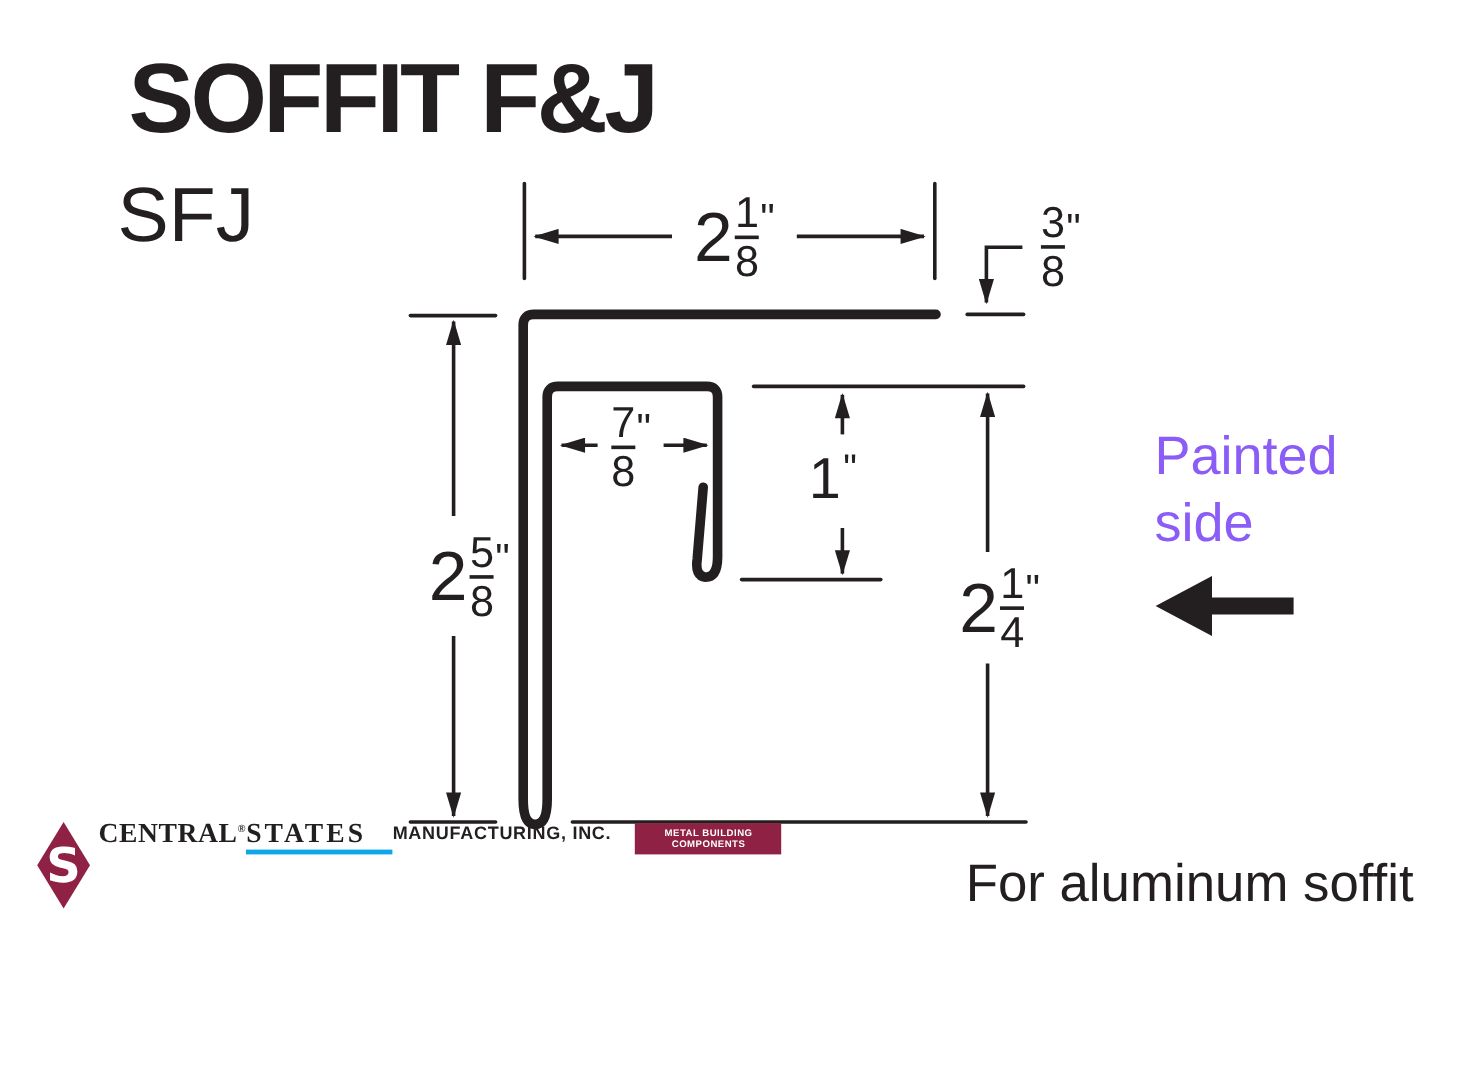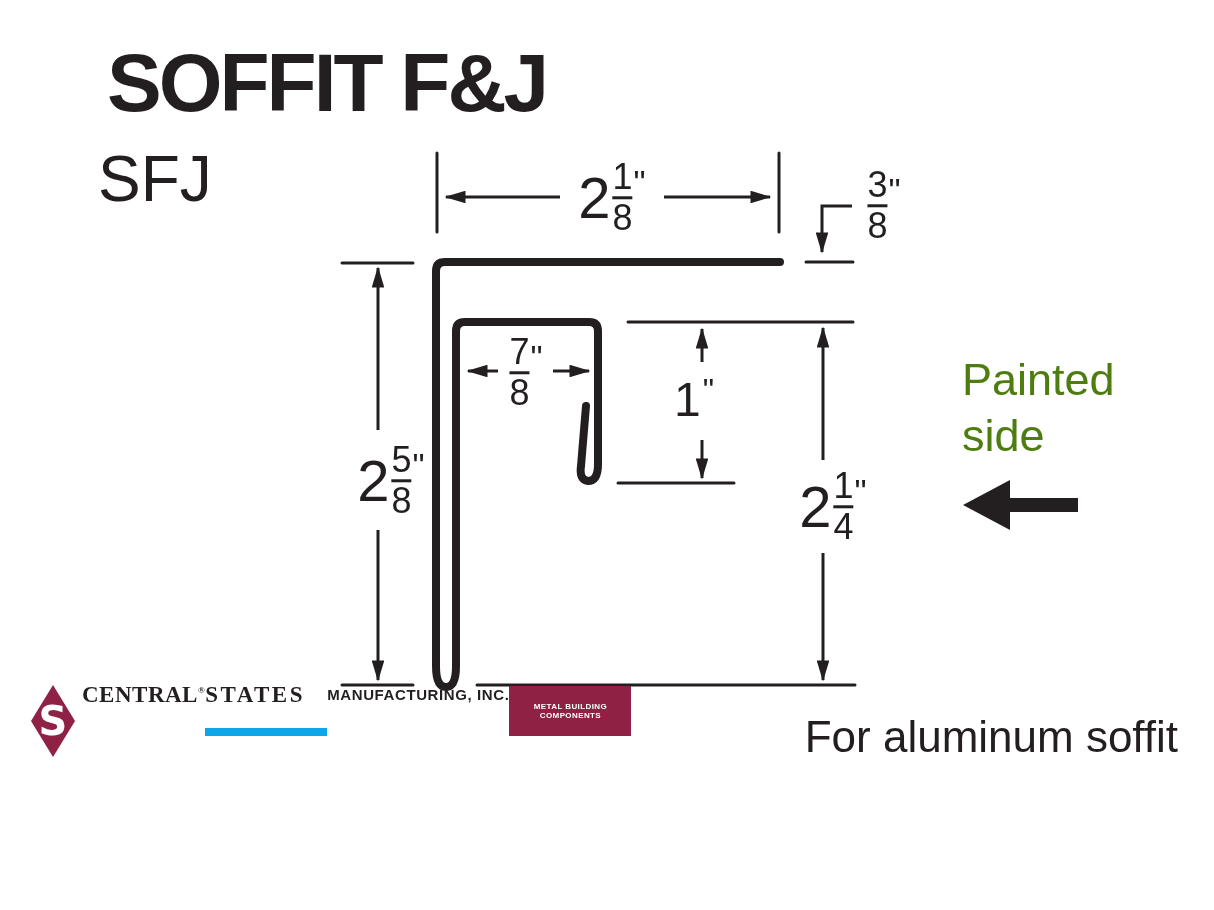--- a/index.html
+++ b/index.html
@@ -22,39 +22,39 @@
     display:flex;align-items:center;white-space:nowrap;color:#231f20;
   }
   .dim .whole{font-size:58px;line-height:1;margin-right:2px;}
   .dim .frac{display:inline-flex;flex-direction:column;align-items:center;font-size:36px;line-height:1.02;}
   .dim .frac .den{border-top:3px solid #231f20;padding-top:1px;}
   .dim .unit{font-size:34px;line-height:1;transform:translateY(-16px);margin-left:1px;}
   .dim.simple{font-size:48px;line-height:1;}
   .dim.simple .unit{font-size:32px;transform:translateY(-10px);margin-left:2px;}
   .painted-side{
     position:absolute;left:962px;top:352px;width:200px;
-    font-size:45px;line-height:1.24;color:#4d7c0f;
+    font-size:45px;line-height:1.24;color:#8b5cf6;
   }
   .note{
     position:absolute;right:36px;top:712px;
     font-size:44px;color:#231f20;white-space:nowrap;
   }
   
   .logo{position:absolute;left:30px;top:684px;display:flex;gap:6px;align-items:flex-start;}
   .logo-text{display:flex;}
   .logo-name1,.logo-name2{
     font-family:"Liberation Serif",serif;font-weight:700;color:#231f20;
     font-size:23px;line-height:0.92;letter-spacing:0.5px;
   }
   .logo-name1 sup{font-size:9px;font-weight:700;vertical-align:super;}
-  .logo-name2{letter-spacing:2.5px;border-bottom:8px solid #0ea5e9;padding-bottom:2px;width:122px;}
+  .logo-name2{letter-spacing:2.5px;border-bottom:4px solid #0ea5e9;padding-bottom:2px;width:122px;}
   .logo-sub{font-size:15px;font-weight:700;letter-spacing:0.6px;margin-top:2px;color:#231f20;}
   .logo-banner{
     background:#8e2144;color:#ffffff;font-size:8px;font-weight:700;letter-spacing:0.4px;
-    padding:16px 4px;margin-top:2px;text-align:center;width:114px;
+    padding:4px 4px;margin-top:2px;text-align:center;width:114px;margin-left:20px;
   }
   
   .band{
     position:absolute;left:0;top:768px;width:1214px;height:142px;background:#c3ba92;
     display:flex;align-items:center;justify-content:center;
   }
   .band-label{color:#ffffff;font-size:66px;font-weight:700;letter-spacing:-1px;}
 </style>
 </head>
 <body>

